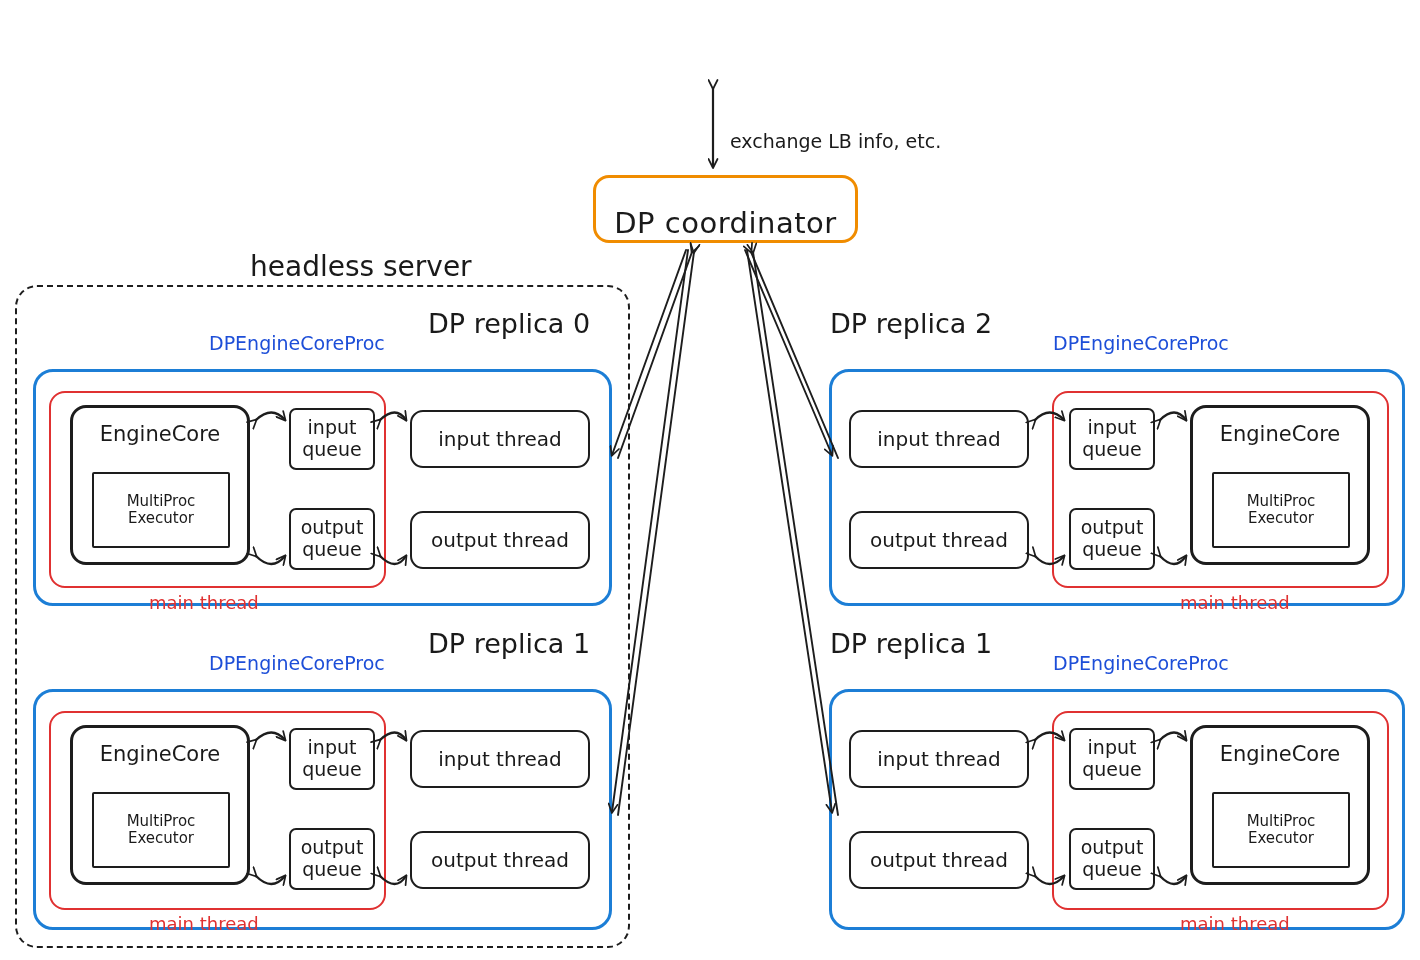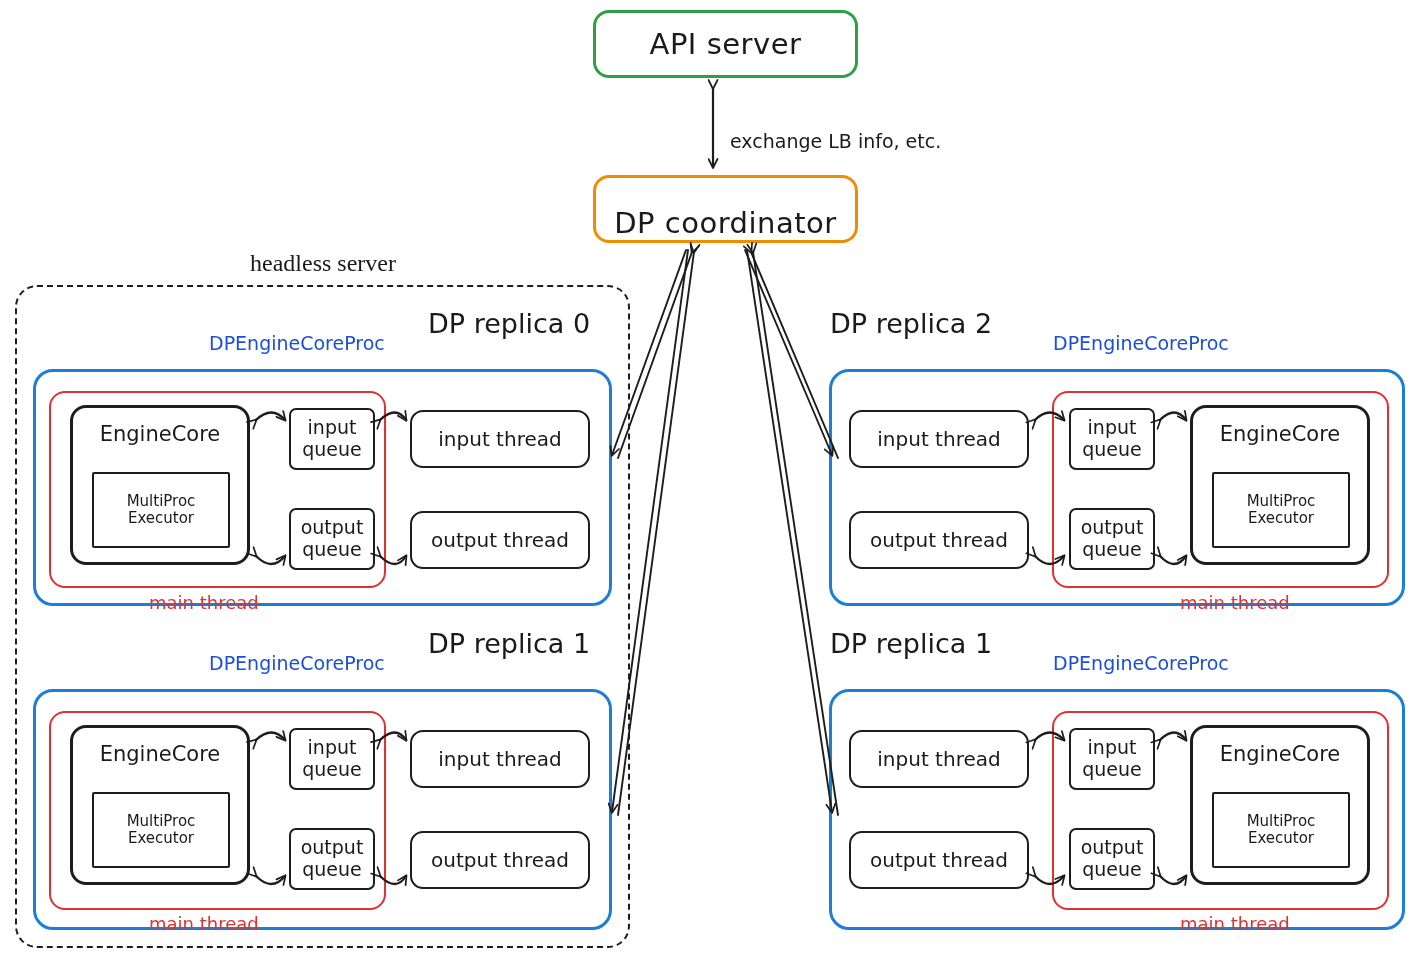--- a/index.html
+++ b/index.html
@@ -24,32 +24,29 @@
            border-radius:16px;background:transparent;}
 
   .node{border:2.5px solid #1d1d1d;border-radius:13px;font-size:20px;line-height:1.15;}
   .node.engine{border-width:3px;border-radius:16px;align-items:flex-start;padding-top:14px;font-size:21px;}
   .node.mpe{font-size:15px;border-radius:2px;}
   .node.q{font-size:19px;border-radius:7px;}
 
   .cap-replica{font-size:27px;color:#1a1a1a;}
   .cap-proc{font-size:19px;color:#1d4ed8;}
   .cap-main{font-size:18px;color:#e03131;text-align:center;}
-  .cap-headless{font-size:24px;color:#1a1a1a;font-family:Liberation Serif, serif;}
+  .cap-headless{font-size:28px;color:#1a1a1a;}
   .cap-exch{font-size:19px;color:#1a1a1a;}
   .engine-title{position:absolute;left:0;right:0;top:14px;text-align:center;font-size:21px;}
 </style>
 </head>
 <body>
 
 <div id="stage">
 
-  <div class="box top-box api" style="left:593px;top:10px;width:265px;height:68px;">
-    <span>API server</span>
-  </div>
 
   <div class="box top-box coord" style="left:593px;top:175px;width:265px;height:68px;align-items:flex-end;">
     <span>DP coordinator</span>
   </div>
 
   <div class="lbl cap-exch" style="left:730px;top:130px;">exchange LB info, etc.</div>
 
   <div class="dashed" style="left:15px;top:285px;width:615px;height:663px;"></div>
   <div class="lbl cap-headless" style="left:250px;top:250px;">headless server</div>
 

